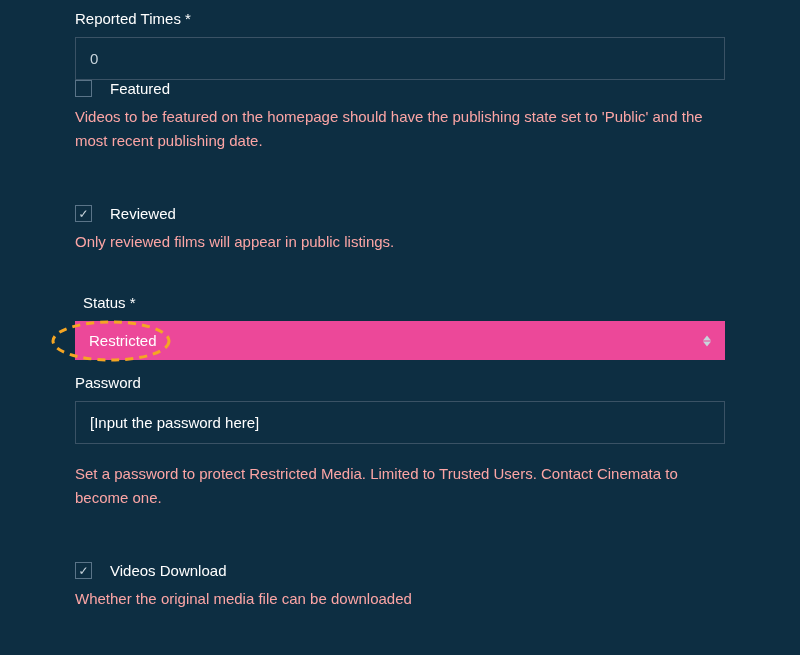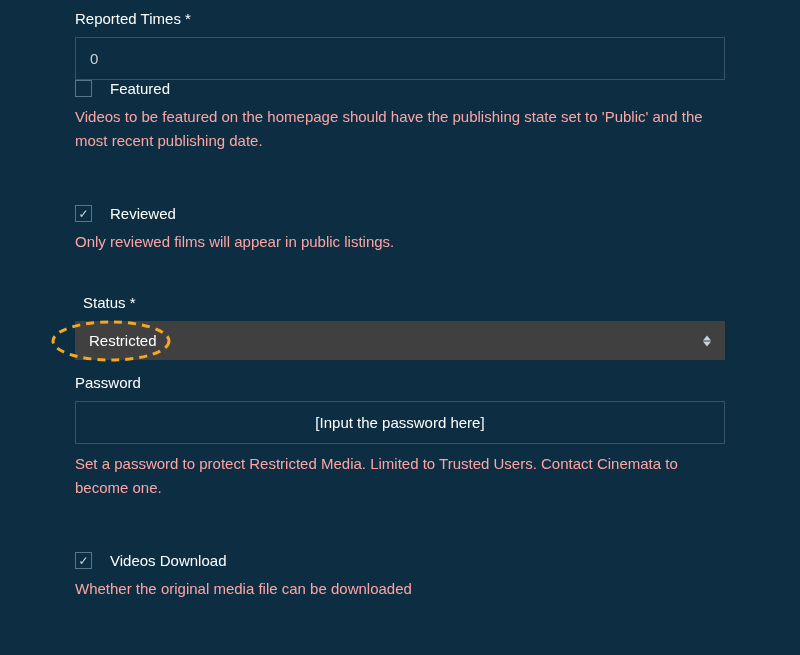--- a/index.html
+++ b/index.html
@@ -68,21 +68,21 @@
     }
     .section-gap-large { margin-top: 52px; }
     .section-gap-mid { margin-top: 40px; margin-left: 8px; }
     .section-gap-small { margin-top: 14px; }
     .select-wrapper {
       position: relative;
       width: 100%;
     }
     .select {
       width: 100%;
-      background: #404040;
+      background: #ec4899;
       border: none;
       color: #fff;
       font-size: 15px;
       padding: 11px 14px;
       appearance: none;
       cursor: pointer;
       outline: none;
     }
     .caret {
       position: absolute;
@@ -136,22 +136,22 @@
   <label class="field-label section-gap-mid" style="display:block;">Status *</label>
   <div class="select-wrapper" style="position:relative;">
     <svg class="highlight-circle" width="128" height="50" viewBox="0 0 128 50" style="left:-28px; top:-5px;">
       <ellipse cx="64" cy="25" rx="58" ry="19" fill="none" stroke="#f5a623" stroke-width="3" stroke-dasharray="8 6"></ellipse>
     </svg>
     <div class="select">Restricted</div>
     <span class="caret"></span>
   </div>
 
   <label class="field-label section-gap-small" style="display:block;">Password</label>
-  <input class="text-input" type="text" style="font-weight: 500; text-align: center;" placeholder="[Input the password here]">
-  <p class="hint-text" style="margin-top:8px;">Set a password to protect Restricted Media. Limited to Trusted Users. Contact Cinemata to become one.</p>
+  <input class="text-input" type="text" style="font-weight: 500;" placeholder="[Input the password here]">
+  <p class="hint-text" style="margin-top:18px;">Set a password to protect Restricted Media. Limited to Trusted Users. Contact Cinemata to become one.</p>
 
   <div class="checkbox-row section-gap-large">
     <div class="checkbox checked"></div>
     <span class="checkbox-label">Videos Download</span>
   </div>
   <p class="hint-text">Whether the original media file can be downloaded</p>
 
 </div>
 
 </body></html>

